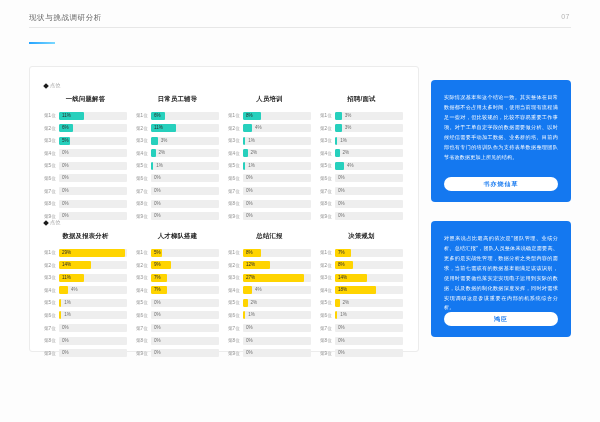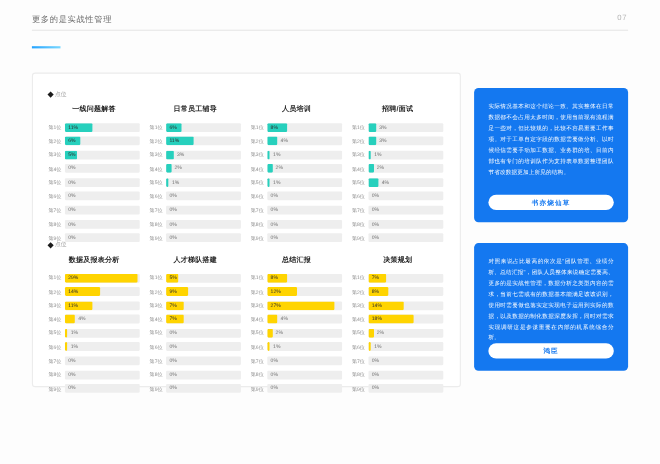--- a/index.html
+++ b/index.html
@@ -142,21 +142,21 @@
     align-items: center;
     justify-content: center;
     letter-spacing: 1px;
   }
 </style>
 </head>
 <body>
 
 <div id="page">
 
-  <div class="hdr-title">更多的是实战性管理</div>
+  <div class="hdr-title">现状与挑战调研分析</div>
   <div class="hdr-page">07</div>
   <div class="hdr-rule"></div>
   <div class="hdr-accent"></div>
 
   <div class="left-card">
 
     <div class="panel-tag" style="left:14px; top:15px;">
       <span class="tag-dia"></span>
       <span>点位</span>
     </div>

